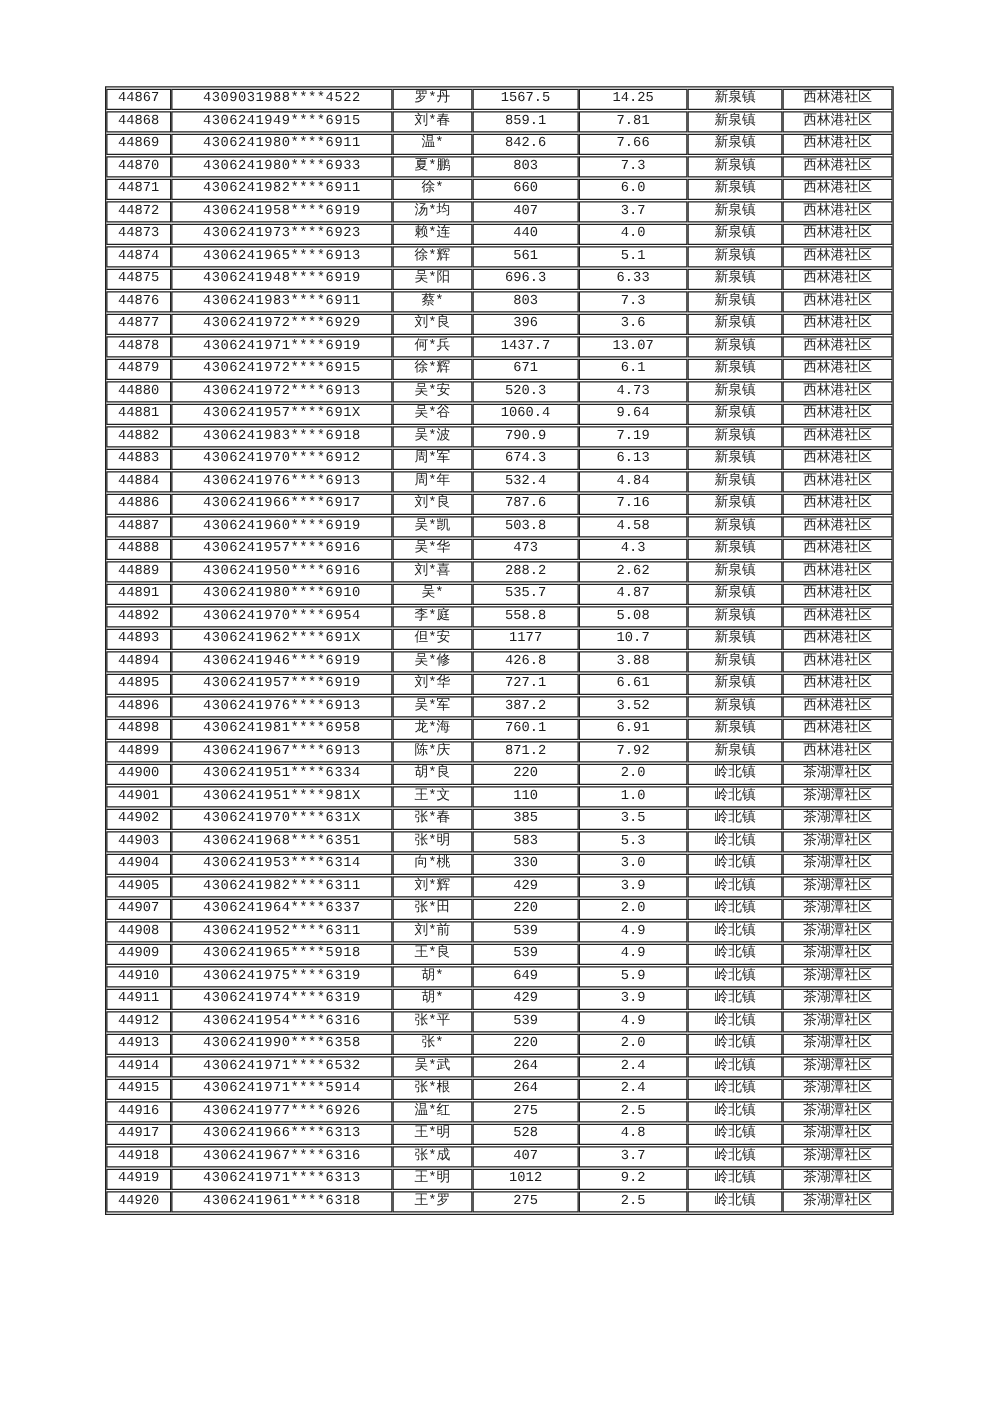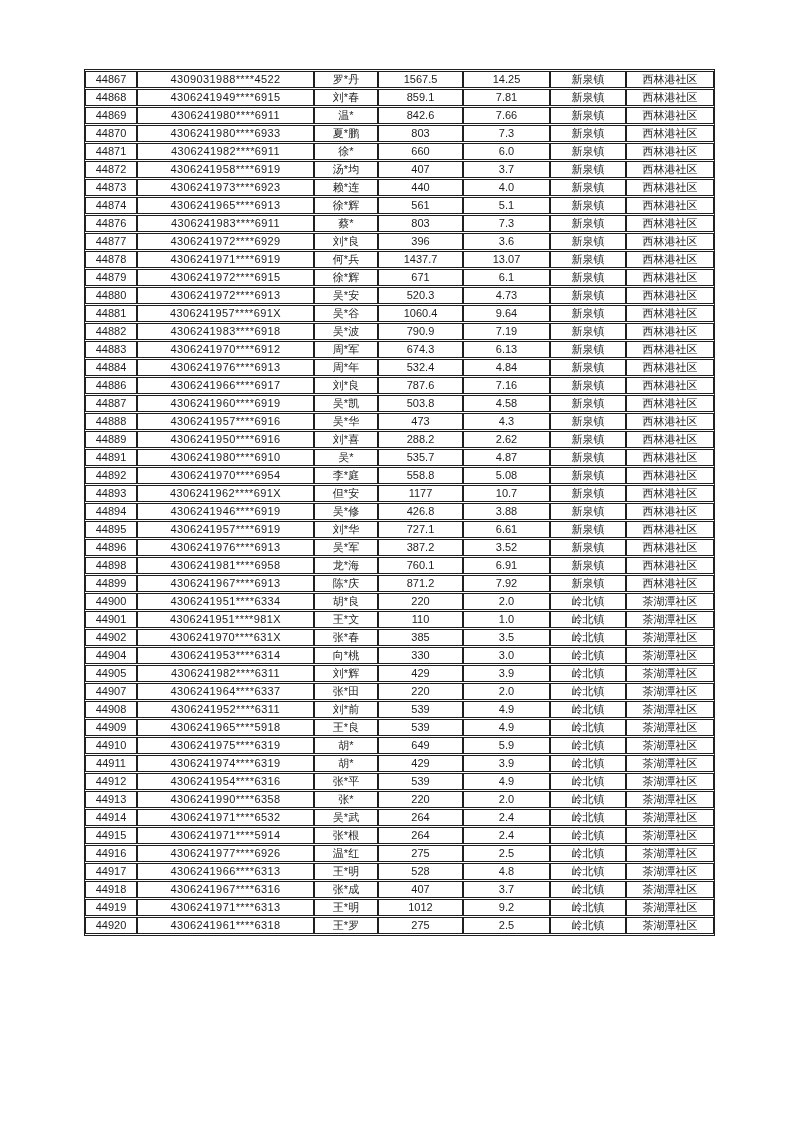--- a/index.html
+++ b/index.html
@@ -6,21 +6,21 @@
     margin: 0;
     padding: 0;
     background: #ffffff;
   }
   .page {
     position: relative;
     width: 794px;
     height: 1122px;
     background: #ffffff;
     overflow: hidden;
-    font-family: Liberation Sans, sans-serif;
+    font-family: Liberation Mono, monospace;
     color: #1c1c1c;
   }
   .table-wrap {
     position: absolute;
     left: 84px;
     top: 69px;
     border: 1px solid #202020;
   }
   table.data-table {
     border-collapse: separate;
@@ -129,20 +129,29 @@
           <tr>
             <td class="c-serial">44874</td>
             <td class="c-maskedid">4306241965****6913</td>
             <td class="c-name">徐*辉</td>
             <td class="c-value">561</td>
             <td class="c-value">5.1</td>
             <td class="c-town">新泉镇</td>
             <td class="c-community">西林港社区</td>
           </tr>
           <tr>
+            <td class="c-serial">44875</td>
+            <td class="c-maskedid">4306241948****6919</td>
+            <td class="c-name">吴*阳</td>
+            <td class="c-value">696.3</td>
+            <td class="c-value">6.33</td>
+            <td class="c-town">新泉镇</td>
+            <td class="c-community">西林港社区</td>
+          </tr>
+          <tr>
             <td class="c-serial">44876</td>
             <td class="c-maskedid">4306241983****6911</td>
             <td class="c-name">蔡*</td>
             <td class="c-value">803</td>
             <td class="c-value">7.3</td>
             <td class="c-town">新泉镇</td>
             <td class="c-community">西林港社区</td>
           </tr>
           <tr>
             <td class="c-serial">44877</td>
@@ -341,20 +350,29 @@
             <td class="c-value">1.0</td>
             <td class="c-town">岭北镇</td>
             <td class="c-community">茶湖潭社区</td>
           </tr>
           <tr>
             <td class="c-serial">44902</td>
             <td class="c-maskedid">4306241970****631X</td>
             <td class="c-name">张*春</td>
             <td class="c-value">385</td>
             <td class="c-value">3.5</td>
+            <td class="c-town">岭北镇</td>
+            <td class="c-community">茶湖潭社区</td>
+          </tr>
+          <tr>
+            <td class="c-serial">44903</td>
+            <td class="c-maskedid">4306241968****6351</td>
+            <td class="c-name">张*明</td>
+            <td class="c-value">583</td>
+            <td class="c-value">5.3</td>
             <td class="c-town">岭北镇</td>
             <td class="c-community">茶湖潭社区</td>
           </tr>
           <tr>
             <td class="c-serial">44904</td>
             <td class="c-maskedid">4306241953****6314</td>
             <td class="c-name">向*桃</td>
             <td class="c-value">330</td>
             <td class="c-value">3.0</td>
             <td class="c-town">岭北镇</td>

